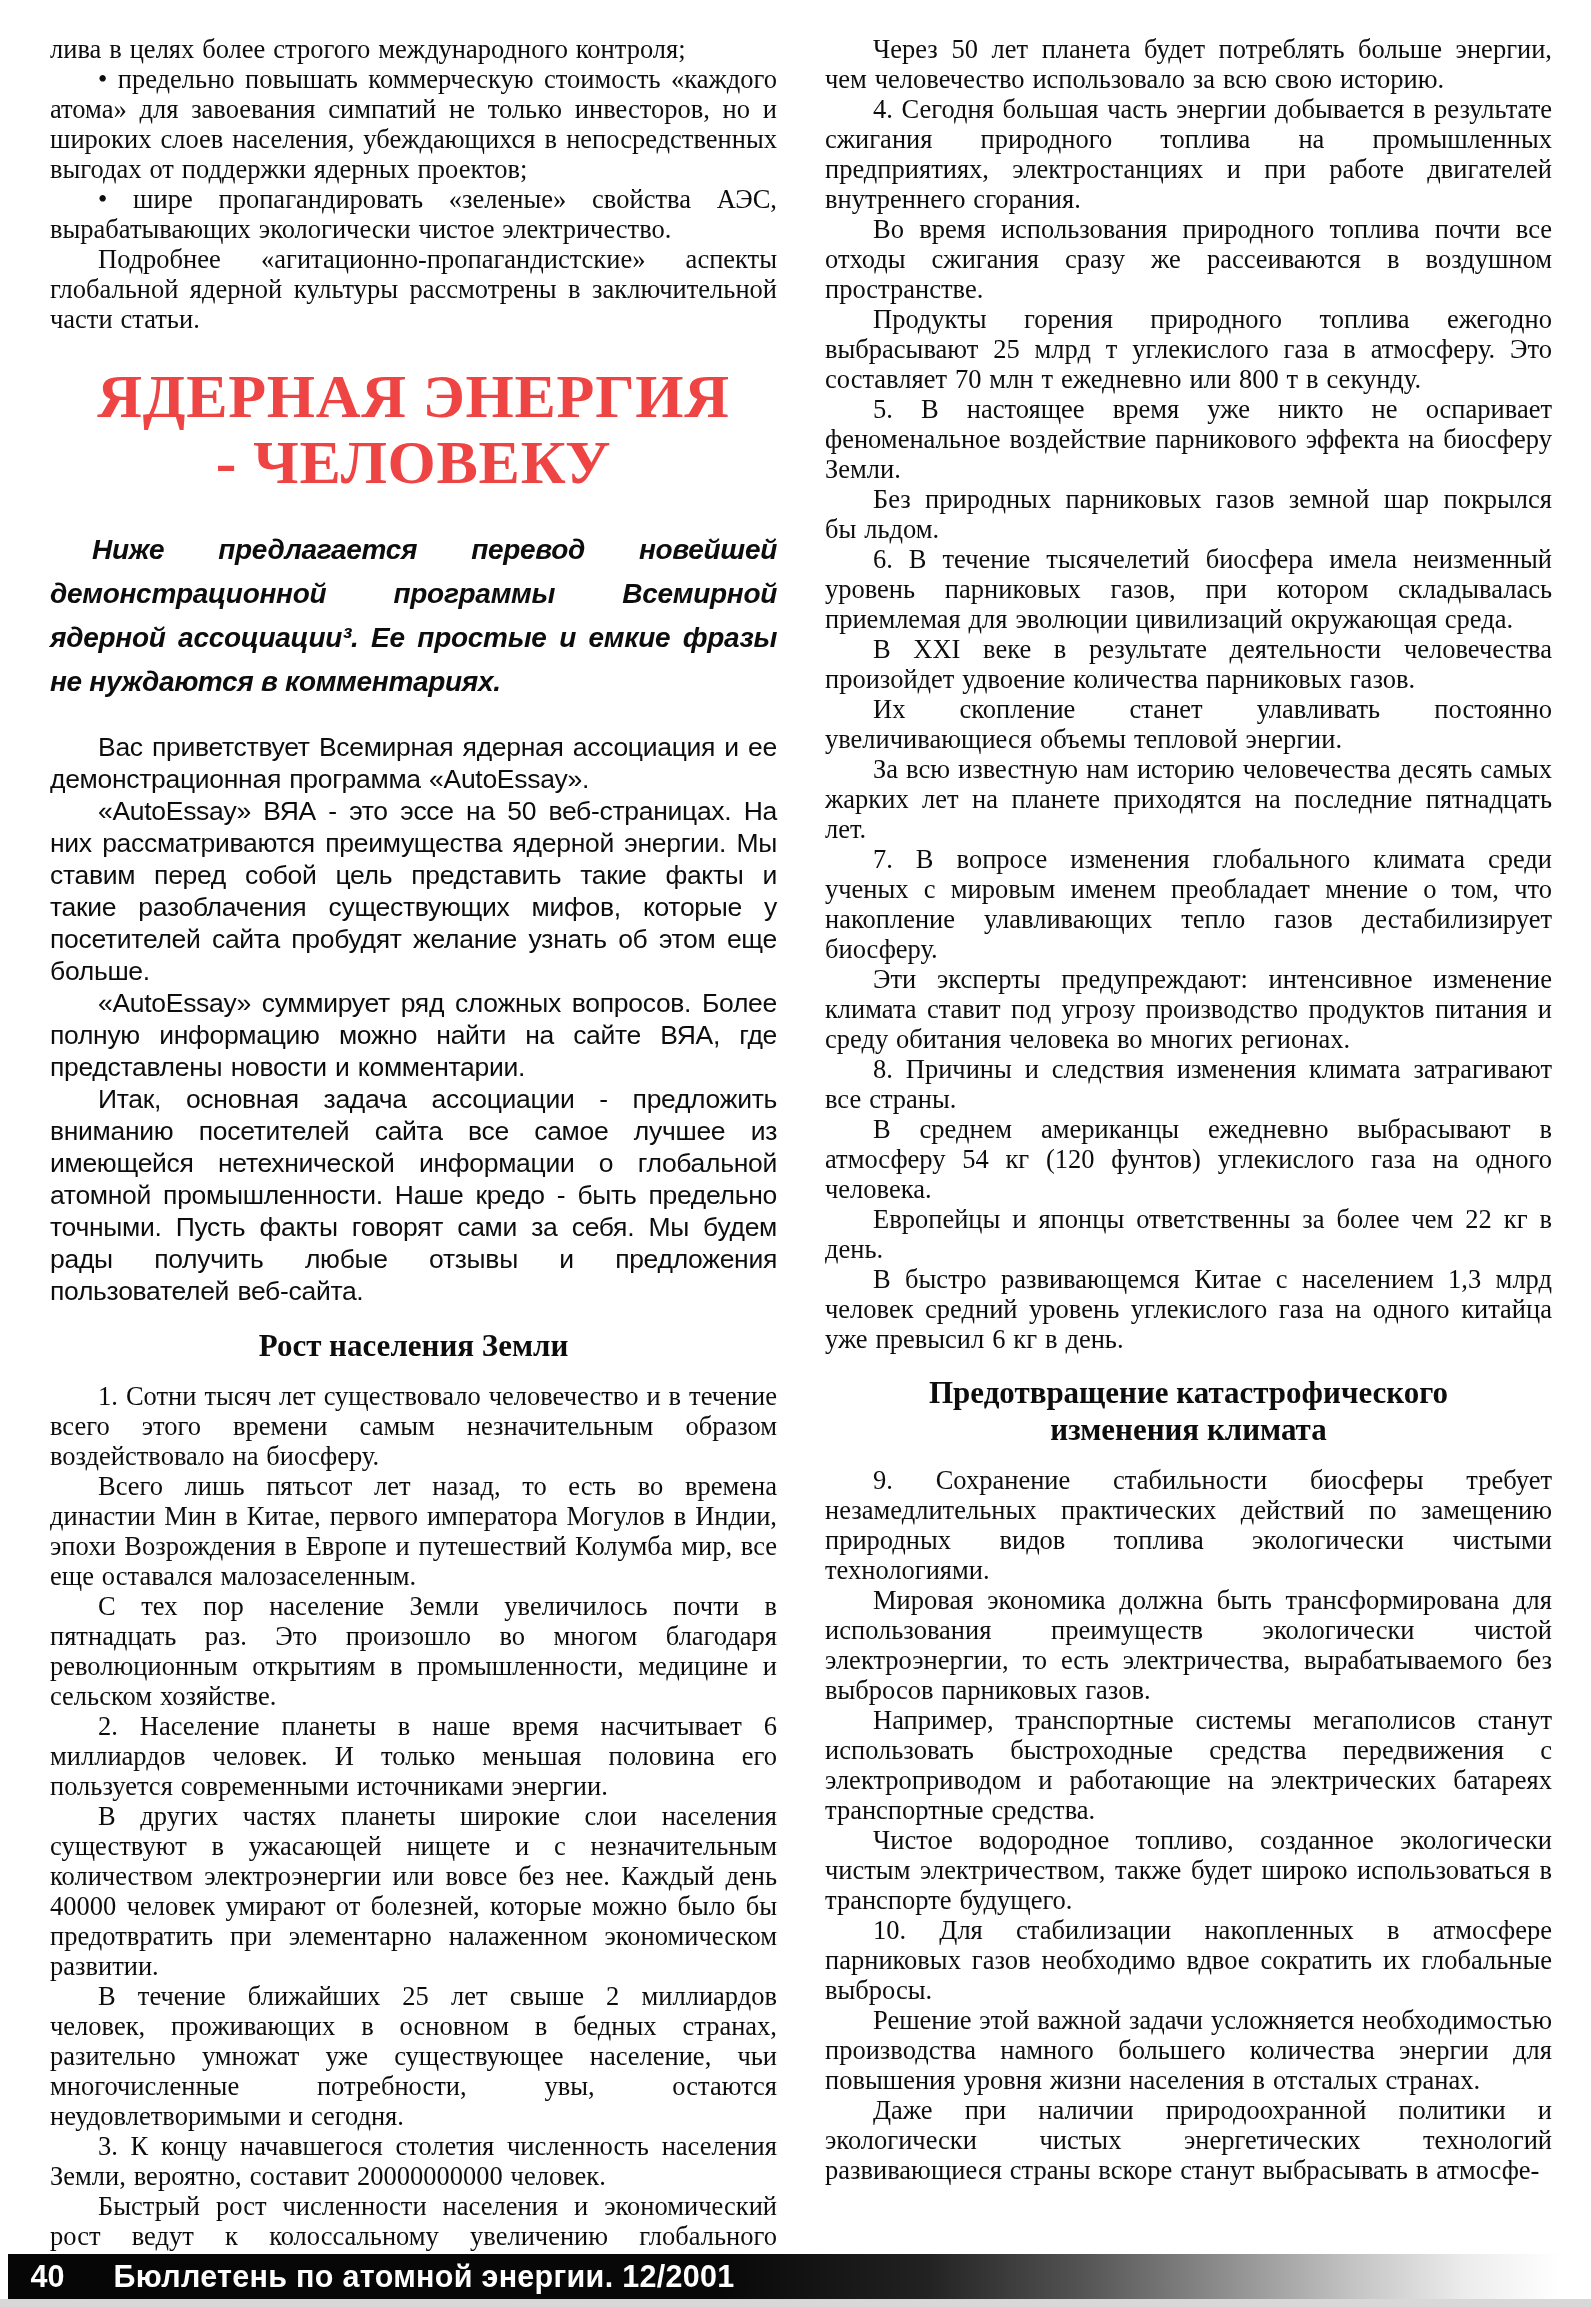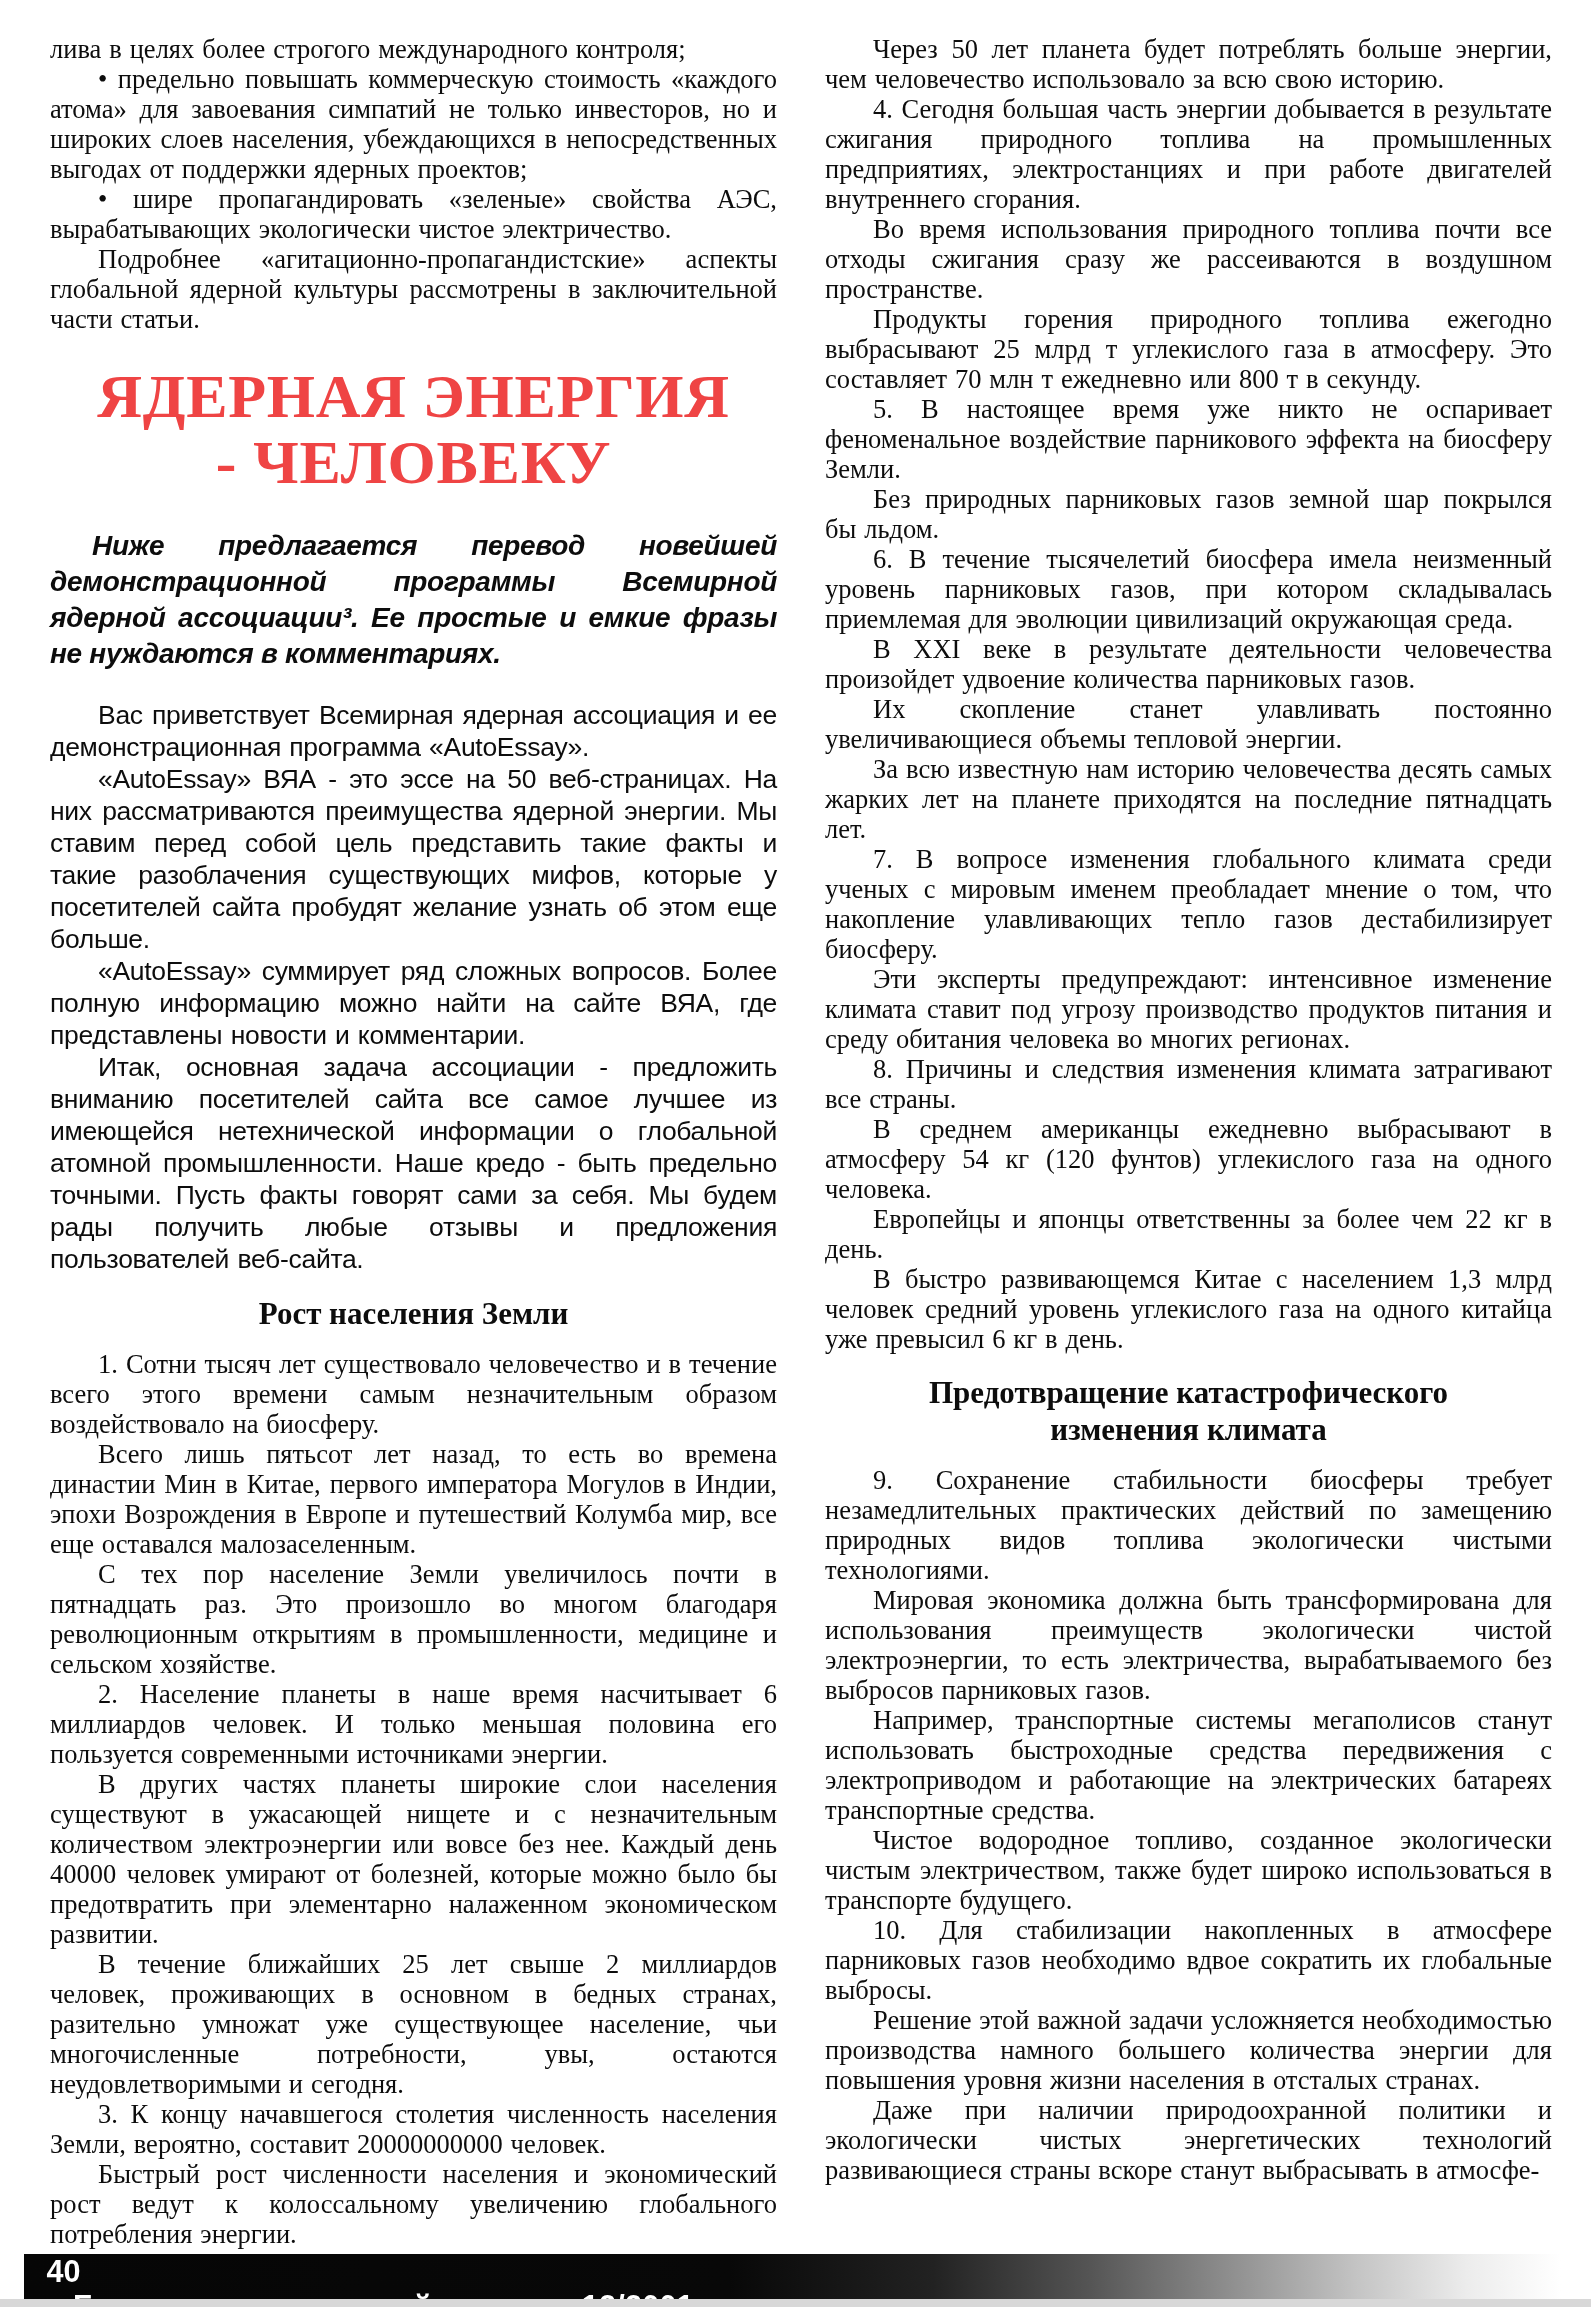--- a/index.html
+++ b/index.html
@@ -59,21 +59,21 @@
     color: #ef4444;
     letter-spacing: 0.7px;
   }
   
   .lead {
     margin: 0 0 26.5px;
     font-family: "Liberation Sans", "DejaVu Sans", sans-serif;
     font-weight: bold;
     font-style: italic;
     font-size: 28px;
-    line-height: 36px;
+    line-height: 44px;
     text-align: justify;
     text-indent: 42px;
     letter-spacing: -0.3px;
   }
   
   .section-heading {
     margin: 20px 0 17px;
     text-align: center;
     font-weight: bold;
     font-size: 31px;
@@ -94,33 +94,32 @@
     text-align: justify;
     text-indent: 37px;
   }
   .footnote sup {
     font-size: 17px;
     line-height: 0;
   }
   
   .footer-bar {
     position: absolute;
-    left: 24px;
+    left: 8px;
     right: 0;
     bottom: 0;
     height: 45px;
     background: linear-gradient(90deg,
       #060606 0%, #080808 45%, #222 58%, #555 68%,
       #8f8f8f 77%, #c4c4c4 85%, #ececec 92%, #ffffff 98%);
     display: flex;
-    align-items: flex-start;
+    align-items: center;
     font-family: "Liberation Sans", "DejaVu Sans", sans-serif;
     font-weight: bold;
     color: #ffffff;
-    flex-direction: column;
   }
   .footer-bar .page-num {
     margin-left: 22.5px;
     font-size: 30.5px;
   }
   .footer-bar .journal {
     margin-left: 49px;
     font-size: 30.5px;
     letter-spacing: 0.3px;
   }

